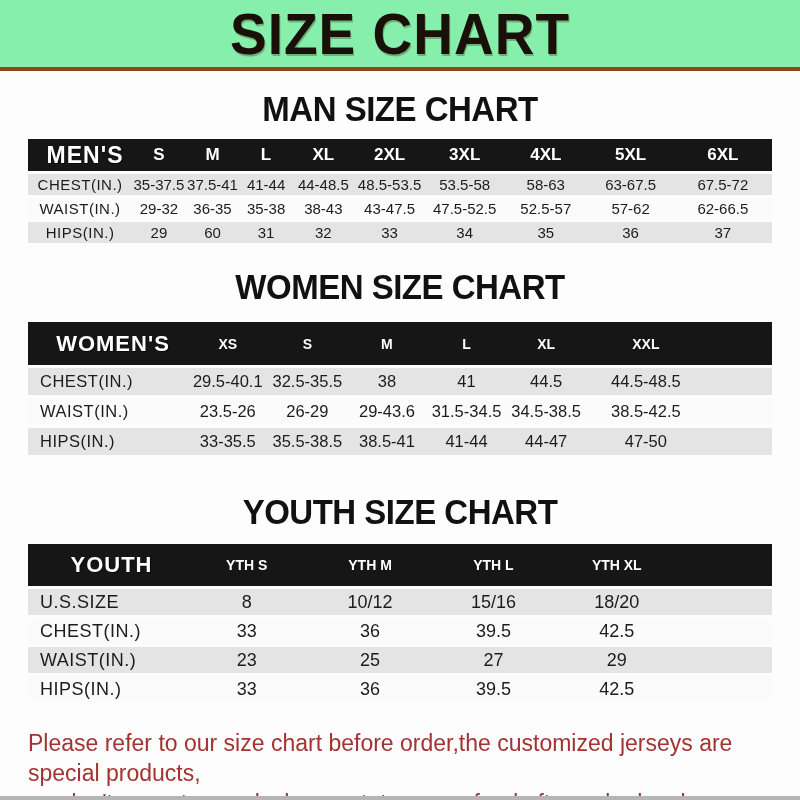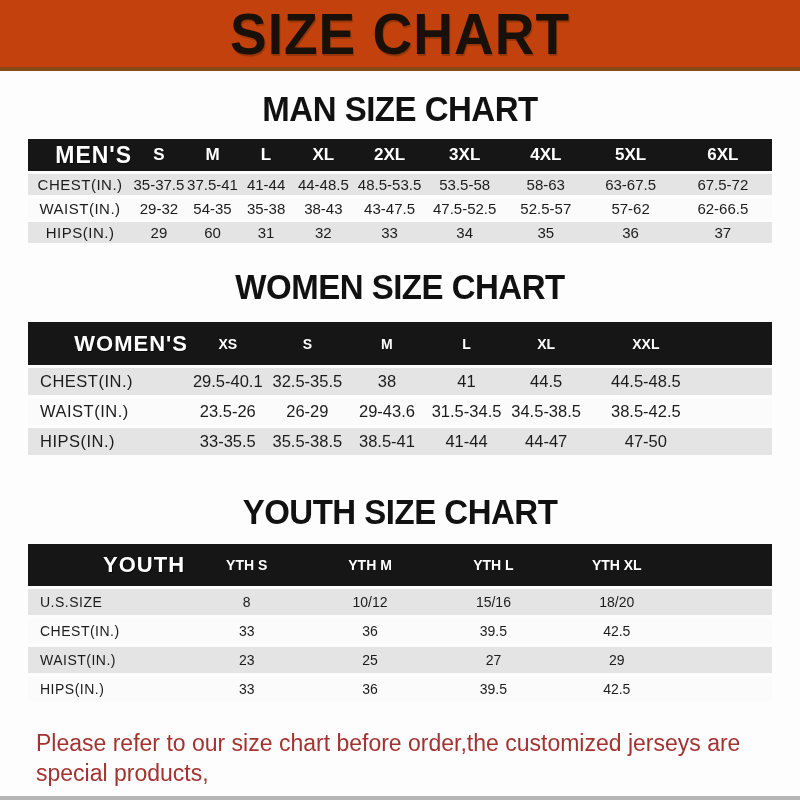--- a/index.html
+++ b/index.html
@@ -7,21 +7,21 @@
     position:relative;
     width:800px;height:800px;
     overflow:hidden;
     background:#fdfdfd;
     font-family:"Liberation Sans","DejaVu Sans",sans-serif;
     color:#1c1c1c;
   }
   
   .banner{
     height:67px;
-    background:#c2410c;
+    background:#86efac;
     border-bottom:4px solid #8a4a17;
     display:flex;align-items:center;justify-content:center;
   }
   .banner h1{
     margin:0;
     font-size:55px;
     font-weight:700;
     letter-spacing:1px;
     color:#191009;
     text-shadow:1px 2px 0 rgba(60,30,0,0.30);
@@ -51,21 +51,21 @@
   table.size-table thead tr{background:#161616;}
   table.size-table thead th{
     color:#ffffff;
     font-weight:600;
     text-align:center;
     padding:0;
     white-space:nowrap;
     overflow:hidden;
   }
   table.size-table thead th.corner{
-    text-align:right;
+    text-align:center;
     padding-left:10px;
     font-weight:700;
     letter-spacing:1px;
     text-shadow:1px 1px 0 rgba(0,0,0,0.6);
   }
   table.size-table tbody td{
     text-align:center;
     padding:0;
     border-top:3px solid #fdfdfd;
     white-space:nowrap;
@@ -76,31 +76,31 @@
   
   .t0 thead th{height:32px;font-size:17px;}
   .t0 thead th.corner{font-size:23px;}
   .t0 tbody td{height:21px;font-size:15px;}
   .t0 tbody td.rowlabel{letter-spacing:0.5px;}
   
   .t1 thead th,.t2 thead th{height:43px;font-size:14px;}
   .t1 thead th.corner,.t2 thead th.corner{font-size:22px;}
   .t1 tbody td{height:27px;font-size:16.5px;border-top-width:4px;}
   .t2 thead th{height:42px;}
-  .t2 tbody td{height:26px;font-size:14px;border-top-width:4px;}
+  .t2 tbody td{height:26px;font-size:18px;border-top-width:4px;}
   .t1 tbody td.rowlabel,.t2 tbody td.rowlabel{
     text-align:left;padding-left:12px;letter-spacing:0.5px;
   }
   
   .notice{
     margin-top:26px;
     padding-left:28px;
   }
   .notice p{
-    margin:8px;
+    margin:0;
     font-size:23px;
     line-height:30px;
     font-weight:500;
     color:#A33330;
   }
   
   .bottom-strip{
     position:absolute;
     left:0;bottom:0;
     width:100%;height:4px;
@@ -155,21 +155,21 @@
               <td>44-48.5</td>
               <td>48.5-53.5</td>
               <td>53.5-58</td>
               <td>58-63</td>
               <td>63-67.5</td>
               <td>67.5-72</td>
             </tr>
             <tr>
               <td class="rowlabel">WAIST(IN.)</td>
               <td>29-32</td>
-              <td>54-35</td>
+              <td>36-35</td>
               <td>35-38</td>
               <td>38-43</td>
               <td>43-47.5</td>
               <td>47.5-52.5</td>
               <td>52.5-57</td>
               <td>57-62</td>
               <td>62-66.5</td>
             </tr>
             <tr>
               <td class="rowlabel">HIPS(IN.)</td>

